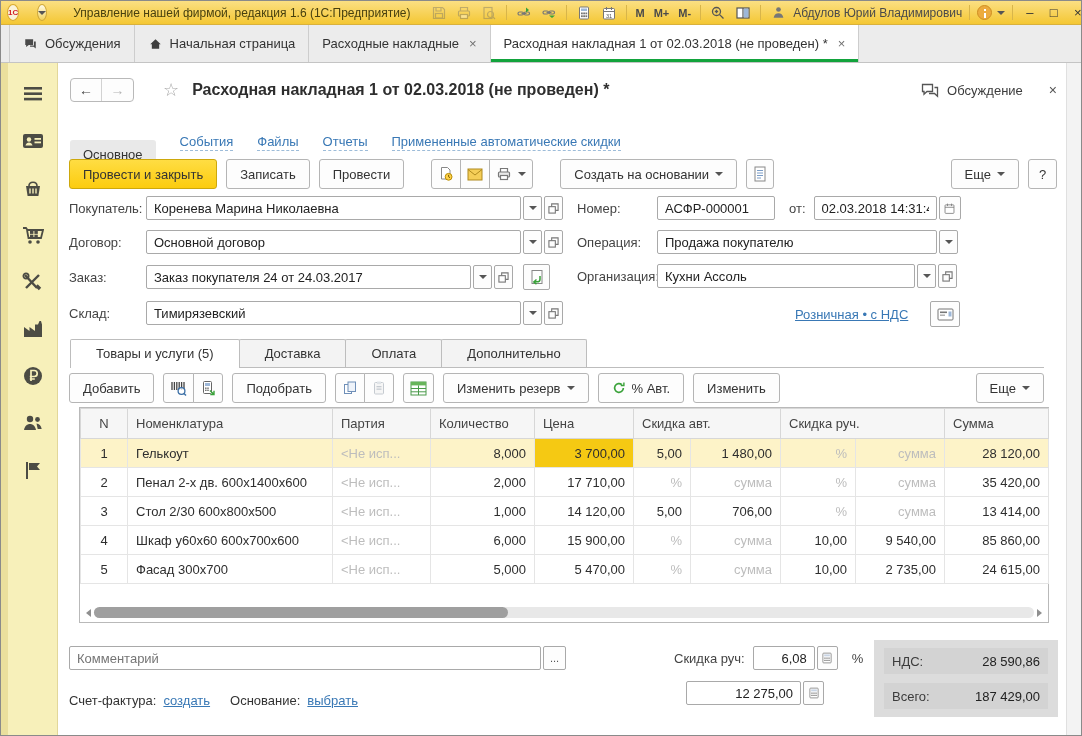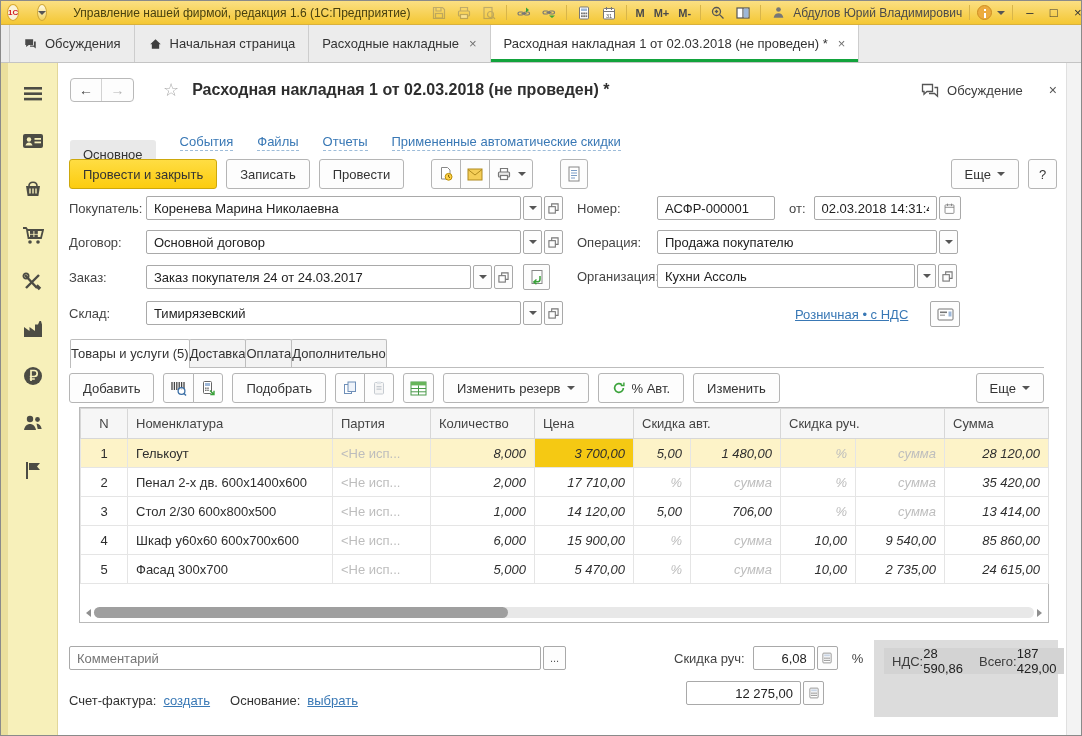--- a/index.html
+++ b/index.html
@@ -85,52 +85,52 @@
   .frow{position:absolute;display:flex;align-items:center;}
   .flabel{color:#444;}
   .inp{height:24px;border:1px solid #a9a9a9;border-radius:2px;padding:0 7px;font-size:13px;color:#222;
     font-family:inherit;background:#fff;}
   .mini{width:19px;height:24px;border:1px solid #a9a9a9;border-radius:2px;background:#fdfdfd;
     display:inline-flex;align-items:center;justify-content:center;margin-left:2px;flex:none;}
   .link{color:#3978b5;text-decoration:underline;cursor:pointer;}
 
   
   .sect-tabs{position:absolute;left:12px;top:276px;width:974px;display:flex;border-bottom:1px solid #bdbdbd;}
-  .stab{padding:6px 0;border:1px solid #bdbdbd;border-bottom:none;background:#f3f3f3;margin-right:-1px;
+  .stab{padding:6px 25px;border:1px solid #bdbdbd;border-bottom:none;background:#f3f3f3;margin-right:-1px;
     border-radius:2px 2px 0 0;color:#333;position:relative;}
   .stab.active{background:#fff;margin-bottom:-1px;padding-bottom:7px;}
 
   .tbl-toolbar{position:absolute;left:11px;top:310px;width:975px;display:flex;align-items:center;gap:9px;}
 
   
   .tbl-wrap{position:absolute;left:21px;top:344px;width:970px;height:216px;border:1px solid #b9b9b9;background:#fff;}
   table{border-collapse:collapse;table-layout:fixed;width:968px;}
   th{background:#f6f6f6;border:1px solid #d7d7d7;font-weight:normal;color:#444;text-align:left;
      padding:0 8px;height:30px;overflow:hidden;white-space:nowrap;}
   th.c-n{text-align:center;padding:0 2px;}
   td{border:1px solid #e5e5e5;padding:0 8px;height:29px;overflow:hidden;white-space:nowrap;color:#2e2e2e;}
   td.c-n{text-align:center;padding:0 2px;}
-  td.num{text-align:right;font-style:italic;}
+  td.num{text-align:right;}
   td.ph,.ph{color:#bdbdbd;}
   tr.sel td{background:#fdf3c8;}
   tr.sel td.cur{background:#f5c913;}
   .hscroll{position:absolute;left:2px;right:2px;bottom:2px;height:15px;display:flex;align-items:center;gap:3px;}
   .harrow{width:0;height:0;border:4px solid transparent;}
   .harrow.l{border-right:5px solid #8f8f8f;}
   .harrow.r{border-left:5px solid #8f8f8f;}
   .htrack{flex:1;height:11px;background:#e8e8e8;border-radius:6px;position:relative;}
   .hthumb{position:absolute;left:0;top:0;height:11px;width:44%;background:#9f9f9f;border-radius:6px;}
 
   
   .comment-row{position:absolute;left:11px;top:583px;display:flex;align-items:center;}
   .links-row{position:absolute;left:11px;top:630px;display:flex;align-items:center;gap:7px;color:#333;}
   .disc1{position:absolute;left:616px;top:583px;display:flex;align-items:center;}
   .disc2{position:absolute;left:628px;top:618px;display:flex;align-items:center;}
   .totals{position:absolute;left:816px;top:577px;width:184px;height:77px;background:#dcdcdc;padding:8px 10px;
-    display:flex;flex-direction:row;justify-content:space-between;}
+    display:flex;flex-direction:column;justify-content:space-between;}
   .trow{display:flex;align-items:center;height:26px;background:#d3d3d3;padding:0 8px;}
   .trow .tl{color:#3c3c3c;}
   .trow .tv{margin-left:auto;color:#222;}
 </style>
 </head>
 <body>
 
 <header class="titlebar">
   <span class="logo-badge">1С</span>
   <span class="logo-caret">
@@ -391,20 +391,24 @@
             <svg width="16" height="16" viewBox="0 0 16 16" fill="none" stroke="#777" stroke-width="1.2">
               <path d="M4.5 6V2.5h7V6"></path>
               <rect x="2.5" y="6" width="11" height="5" rx="1" fill="#e8e8e8"></rect>
               <rect x="4.5" y="9.5" width="7" height="4" fill="#fff"></rect>
             </svg>
           </span>
           <span class="caret"></span>
         </button>
     </div>
     <span class="gap18"></span>
+    <button class="btn">
+        <span>Создать на основании</span>
+        <span class="caret"></span>
+      </button>
     <button class="btn icon-only">
         <span class="ico">
           <svg width="14" height="16" viewBox="0 0 14 16">
             <rect x="2" y="1" width="10" height="14" fill="#fff" stroke="#888"></rect>
             <path d="M4 4.5h6M4 7h6M4 9.5h6M4 12h4" stroke="#7a9cc6"></path>
           </svg>
         </span>
       </button>
     <button class="btn push">
         <span>Еще</span>

